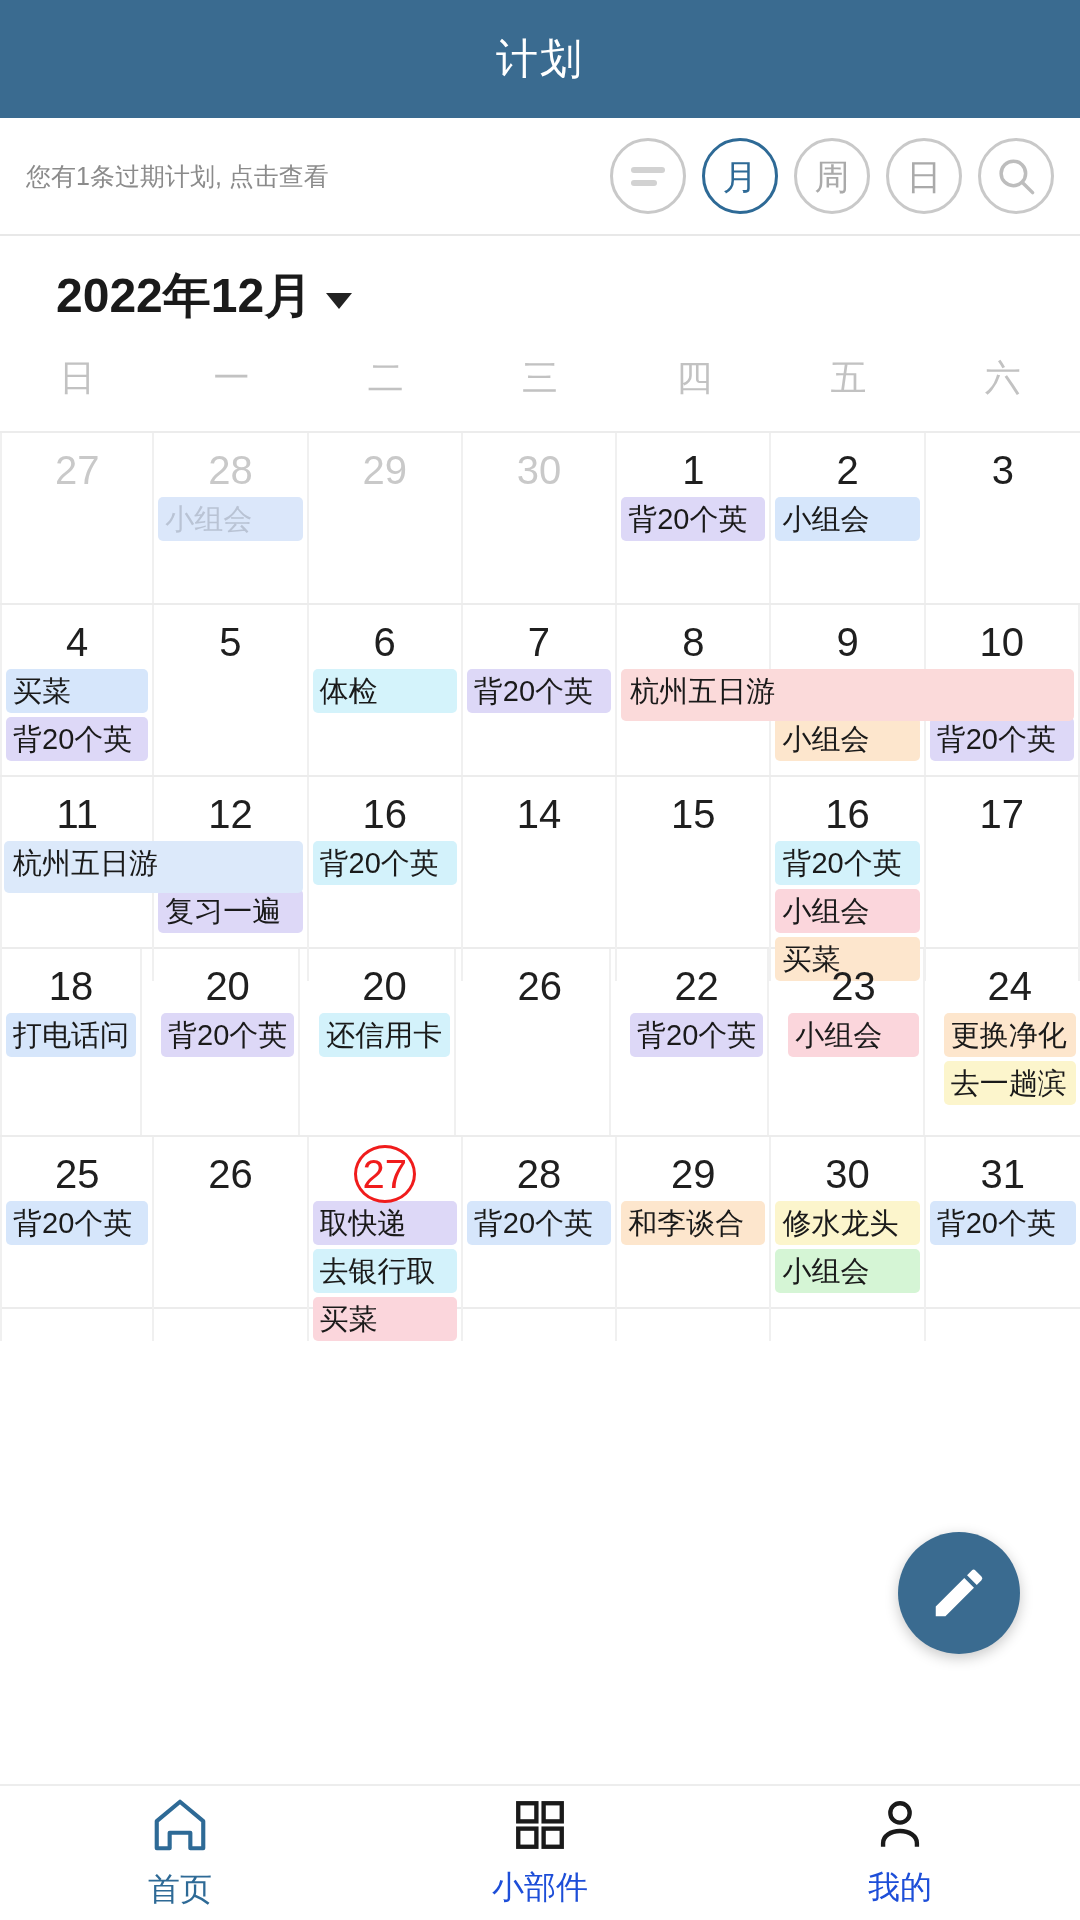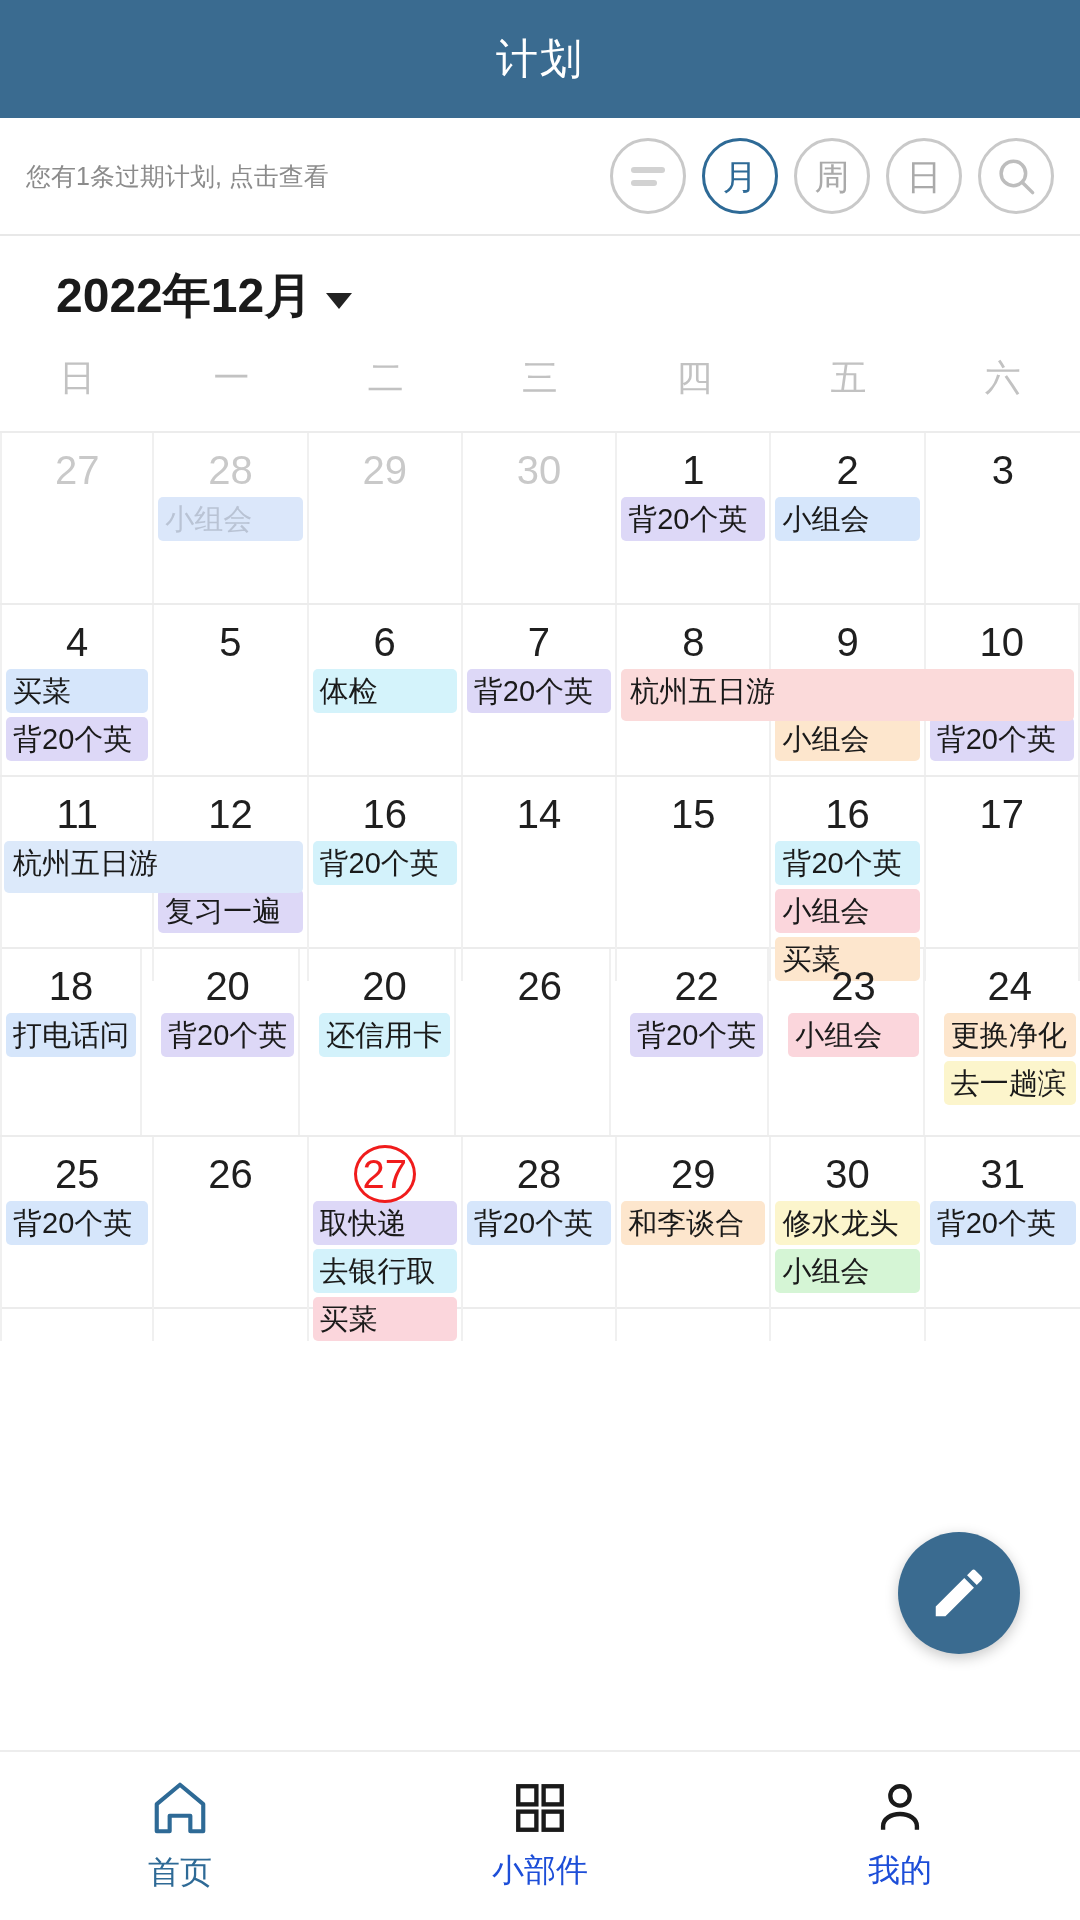--- a/index.html
+++ b/index.html
@@ -125,21 +125,21 @@
     position:absolute; right:60px; top:1532px;
     width:122px;height:122px;border-radius:50%;
     background:#3a6b90;
     display:flex;align-items:center;justify-content:center;
     box-shadow:0 4px 14px rgba(0,0,0,.22);
   }
 
   
   .bottomnav{
     position:absolute; left:0; right:0; bottom:0;
-    height:170px; background:#fff;
+    height:136px; background:#fff;
     border-top:2px solid #ededed;
     display:grid; grid-template-columns:repeat(3,1fr);
     align-items:center;
   }
   .navitem{ display:flex; flex-direction:column; align-items:center; gap:12px; }
   .navlabel{ font-size:32px; color:#1d4ed8; }
   .navitem.active .navlabel{ color:#2e6a96; }
 </style>
 </head>
 <body>

